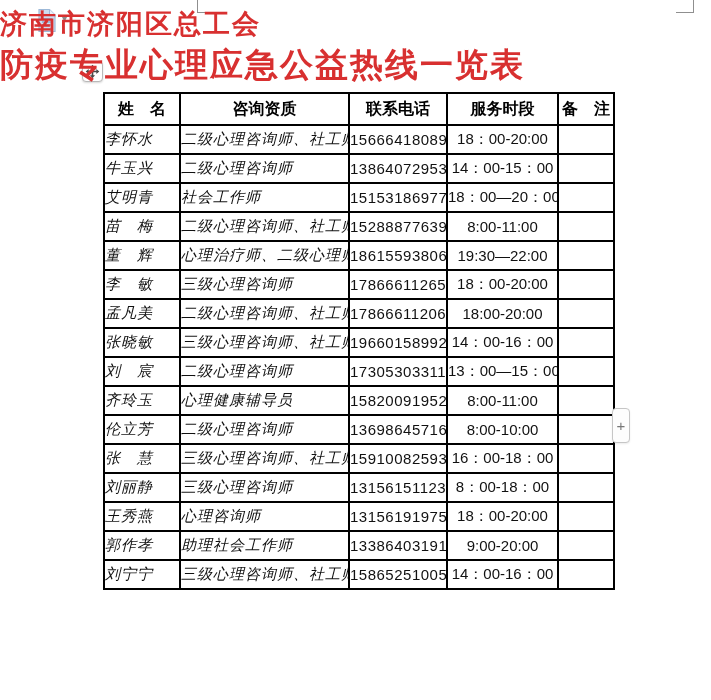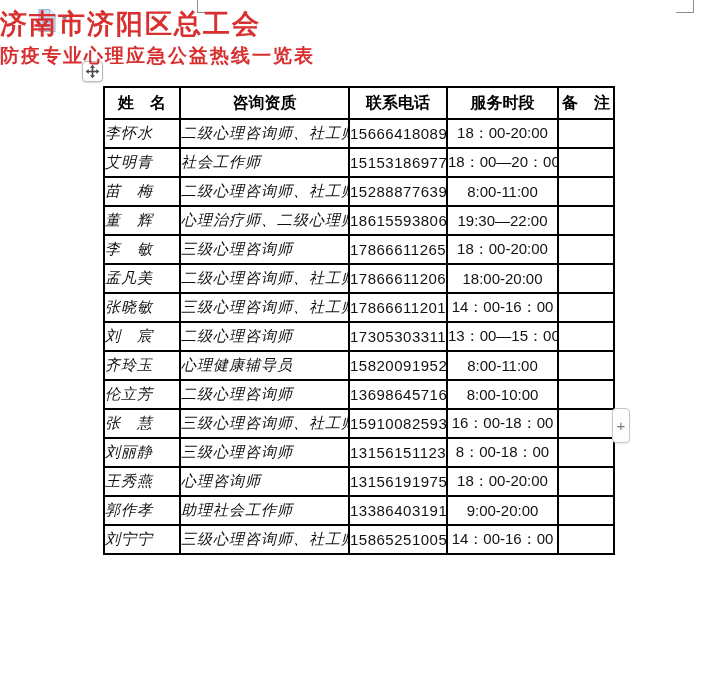--- a/index.html
+++ b/index.html
@@ -27,24 +27,24 @@
     border:1px solid #c6c6c6;border-radius:4px;box-sizing:border-box;
     display:flex;align-items:center;justify-content:center;
     color:#777;font-size:15px;line-height:1;box-shadow:0 1px 2px rgba(0,0,0,.08);
   }
   
   .title{
     position:absolute;left:0;width:711px;text-align:left;
     color:var(--title-red);font-weight:bold;letter-spacing:2px;
   }
   .title1{top:6px;font-size:27px;}
-  .title2{top:43px;font-size:19px;}
+  .title2{top:43px;font-size:33px;}
   
   table.roster{
-    position:absolute;left:103px;top:86px;width:510px;
+    position:absolute;left:103px;top:92px;width:510px;
     border-collapse:collapse;table-layout:fixed;
   }
   table.roster th,table.roster td{
     border:2px solid #000;overflow:hidden;white-space:nowrap;box-sizing:content-box;
   }
   table.roster th{height:30px;font-size:16px;font-weight:bold;text-align:center;color:#000;padding:0;}
   table.roster td{height:27px;font-size:15px;padding:0;vertical-align:middle;}
   td.c-name{text-align:left;font-style:italic;letter-spacing:1px;}
   td.c-qual{padding-left:9px;font-style:italic;letter-spacing:1px;}
   td.c-phone{padding-left:7px;font-size:16px;letter-spacing:0.5px;}
@@ -97,20 +97,27 @@
     </thead>
     <tbody id="roster-body">
         <tr>
     <td class="c-name">李怀水</td>
     <td class="c-qual">二级心理咨询师、社工师</td>
     <td class="c-phone">15666418089</td>
     <td class="c-hours">18：00-20:00</td>
     <td class="c-note"></td>
   </tr>
         <tr>
+    <td class="c-name">牛玉兴</td>
+    <td class="c-qual">二级心理咨询师</td>
+    <td class="c-phone">13864072953</td>
+    <td class="c-hours">14：00-15：00</td>
+    <td class="c-note"></td>
+  </tr>
+        <tr>
     <td class="c-name">艾明青</td>
     <td class="c-qual">社会工作师</td>
     <td class="c-phone">15153186977</td>
     <td class="c-hours">18：00—20：00</td>
     <td class="c-note"></td>
   </tr>
         <tr>
     <td class="c-name">苗　梅</td>
     <td class="c-qual">二级心理咨询师、社工师</td>
     <td class="c-phone">15288877639</td>
@@ -134,21 +141,21 @@
         <tr>
     <td class="c-name">孟凡美</td>
     <td class="c-qual">二级心理咨询师、社工师</td>
     <td class="c-phone">17866611206</td>
     <td class="c-hours">18:00-20:00</td>
     <td class="c-note"></td>
   </tr>
         <tr>
     <td class="c-name">张晓敏</td>
     <td class="c-qual">三级心理咨询师、社工师</td>
-    <td class="c-phone">17866611201</td>
+    <td class="c-phone">19660158992</td>
     <td class="c-hours">14：00-16：00</td>
     <td class="c-note"></td>
   </tr>
         <tr>
     <td class="c-name">刘　宸</td>
     <td class="c-qual">二级心理咨询师</td>
     <td class="c-phone">17305303311</td>
     <td class="c-hours">13：00—15：00</td>
     <td class="c-note"></td>
   </tr>

